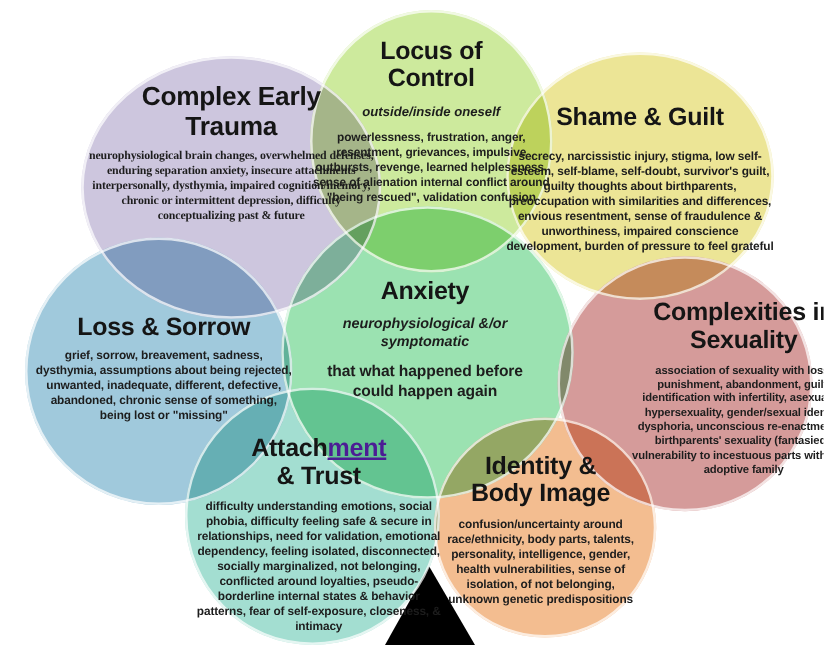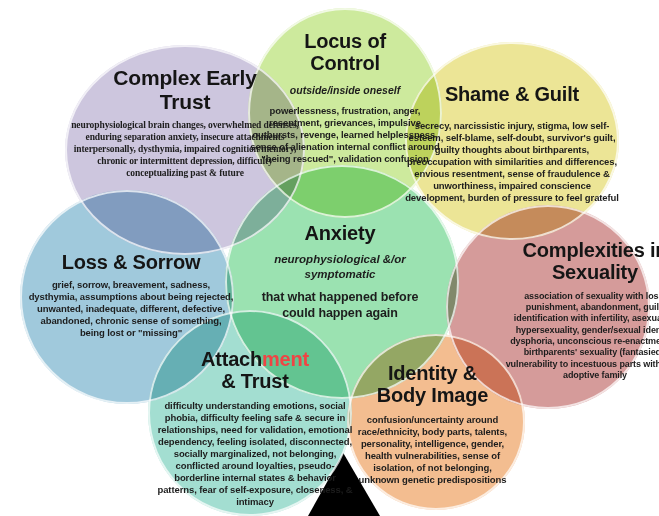--- a/index.html
+++ b/index.html
@@ -45,21 +45,21 @@
     color:#151515;letter-spacing:-0.2px;margin:0 auto;
   }
   .subtitle{
     font-weight:bold;font-style:italic;font-size:10.5px;line-height:1.25;
     margin:6px auto 0;
   }
   .body{
     font-weight:bold;font-size:9.5px;line-height:1.26;
     letter-spacing:-0.1px;margin:7px auto 0;
   }
-  .t-green{color:#ef4444;}
+  .t-green{color:#4c1d95;text-decoration:underline;}
 
   .l-complex   {left:70px;  top:66px;  width:230px;}
   .l-complex .title{width:170px;font-size:21px;}
   .l-complex .body{width:228px;font-family:Liberation Serif, serif;}
 
   .l-locus     {left:245px; top:30px;  width:200px;}
   .l-locus .title{width:120px;text-align:center;}
   .l-locus .subtitle{width:180px;margin-top:9px;}
   .l-locus .body{width:198px;margin-top:8px;}
 
@@ -107,21 +107,21 @@
   <div class="ring geo-complex"></div>
   <div class="ring geo-locus"></div>
   <div class="ring geo-shame"></div>
   <div class="ring geo-loss"></div>
   <div class="ring geo-anxiety"></div>
   <div class="ring geo-sexuality"></div>
   <div class="ring geo-attachment"></div>
   <div class="ring geo-identity"></div>
 
   <div class="label l-complex">
-    <div class="title">Complex Early Trust</div>
+    <div class="title">Complex Early Trauma</div>
     <div class="body">neurophysiological brain changes, overwhelmed defenses, enduring separation anxiety, insecure attachments interpersonally, dysthymia, impaired cognition/memory, chronic or intermittent depression, difficulty conceptualizing past &amp; future</div>
   </div>
 
   <div class="label l-locus">
     <div class="title">Locus of Control</div>
     <div class="subtitle">outside/inside oneself</div>
     <div class="body">powerlessness, frustration, anger, resentment, grievances, impulsive outbursts, revenge, learned helplessness,  sense of alienation internal conflict around "being rescued", validation confusion</div>
   </div>
 
   <div class="label l-shame">

